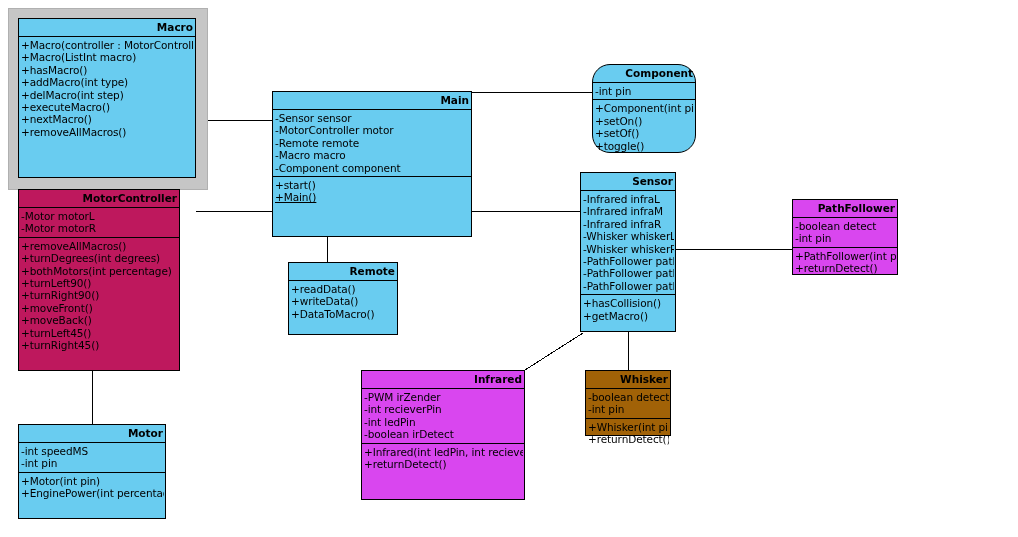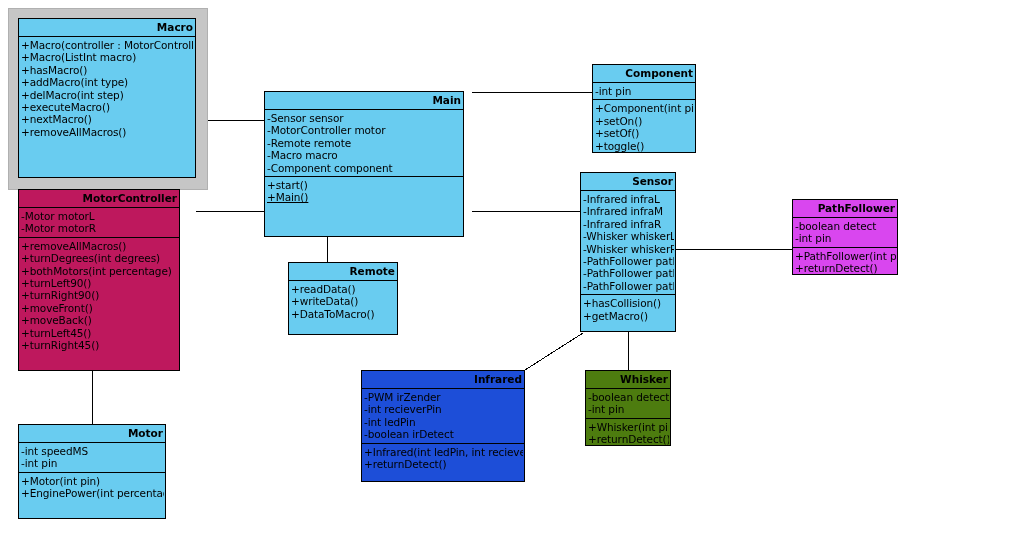--- a/index.html
+++ b/index.html
@@ -122,21 +122,21 @@
         <div class="uml-title">Motor</div>
         <div class="uml-compartment">
           <div class="uml-row">-int speedMS</div>
           <div class="uml-row">-int pin</div>
         </div>
         <div class="uml-compartment grow">
           <div class="uml-row">+Motor(int pin)</div>
           <div class="uml-row">+EnginePower(int percentage)</div>
         </div>
       </div>
-      <div class="uml-class" style="left: 264px; top: 91px; width: 200px; height: 146px; background: rgb(105, 204, 240); border-color: rgb(0, 0, 0);">
+      <div class="uml-class" style="left: 272px; top: 91px; width: 200px; height: 146px; background: rgb(105, 204, 240); border-color: rgb(0, 0, 0);">
         <div class="uml-title">Main</div>
         <div class="uml-compartment">
           <div class="uml-row">-Sensor sensor</div>
           <div class="uml-row">-MotorController motor</div>
           <div class="uml-row">-Remote remote</div>
           <div class="uml-row">-Macro macro</div>
           <div class="uml-row">-Component component</div>
         </div>
         <div class="uml-compartment grow">
           <div class="uml-row">+start()</div>
@@ -144,21 +144,21 @@
         </div>
       </div>
       <div class="uml-class" style="left: 288px; top: 262px; width: 110px; height: 73px; background: rgb(105, 204, 240); border-color: rgb(0, 0, 0);">
         <div class="uml-title">Remote</div>
         <div class="uml-compartment grow">
           <div class="uml-row">+readData()</div>
           <div class="uml-row">+writeData()</div>
           <div class="uml-row">+DataToMacro()</div>
         </div>
       </div>
-      <div class="uml-class" style="left: 592px; top: 64px; width: 104px; height: 89px; background: rgb(105, 204, 240); border-color: rgb(0, 0, 0);">
+      <div class="uml-class" style="left: 592px; top: 64px; width: 104px; height: 89px; background: rgb(105, 204, 240); border-color: rgb(0, 0, 0); border-radius: 18px;">
         <div class="uml-title">Component</div>
         <div class="uml-compartment">
           <div class="uml-row">-int pin</div>
         </div>
         <div class="uml-compartment grow">
           <div class="uml-row">+Component(int pin)</div>
           <div class="uml-row">+setOn()</div>
           <div class="uml-row">+setOf()</div>
           <div class="uml-row">+toggle()</div>
         </div>
@@ -184,34 +184,34 @@
         <div class="uml-title">PathFollower</div>
         <div class="uml-compartment">
           <div class="uml-row">-boolean detect</div>
           <div class="uml-row">-int pin</div>
         </div>
         <div class="uml-compartment grow">
           <div class="uml-row">+PathFollower(int pin)</div>
           <div class="uml-row">+returnDetect()</div>
         </div>
       </div>
-      <div class="uml-class" style="left: 361px; top: 370px; width: 164px; height: 112px; background: #1d4ed8; border-color: rgb(0, 0, 0);">
+      <div class="uml-class" style="left: 361px; top: 370px; width: 164px; height: 130px; background: #d946ef; border-color: rgb(0, 0, 0);">
         <div class="uml-title">Infrared</div>
         <div class="uml-compartment">
           <div class="uml-row">-PWM irZender</div>
           <div class="uml-row">-int recieverPin</div>
           <div class="uml-row">-int ledPin</div>
           <div class="uml-row">-boolean irDetect</div>
         </div>
         <div class="uml-compartment grow">
           <div class="uml-row">+Infrared(int ledPin, int recieverPin)</div>
           <div class="uml-row">+returnDetect()</div>
         </div>
       </div>
-      <div class="uml-class" style="left: 585px; top: 370px; width: 86px; height: 76px; background: #4d7c0f; border-color: rgb(0, 0, 0);">
+      <div class="uml-class" style="left: 585px; top: 370px; width: 86px; height: 66px; background: #a16207; border-color: rgb(0, 0, 0);">
         <div class="uml-title">Whisker</div>
         <div class="uml-compartment">
           <div class="uml-row">-boolean detect</div>
           <div class="uml-row">-int pin</div>
         </div>
         <div class="uml-compartment grow">
           <div class="uml-row">+Whisker(int pin)</div>
           <div class="uml-row">+returnDetect()</div>
         </div>
       </div>

